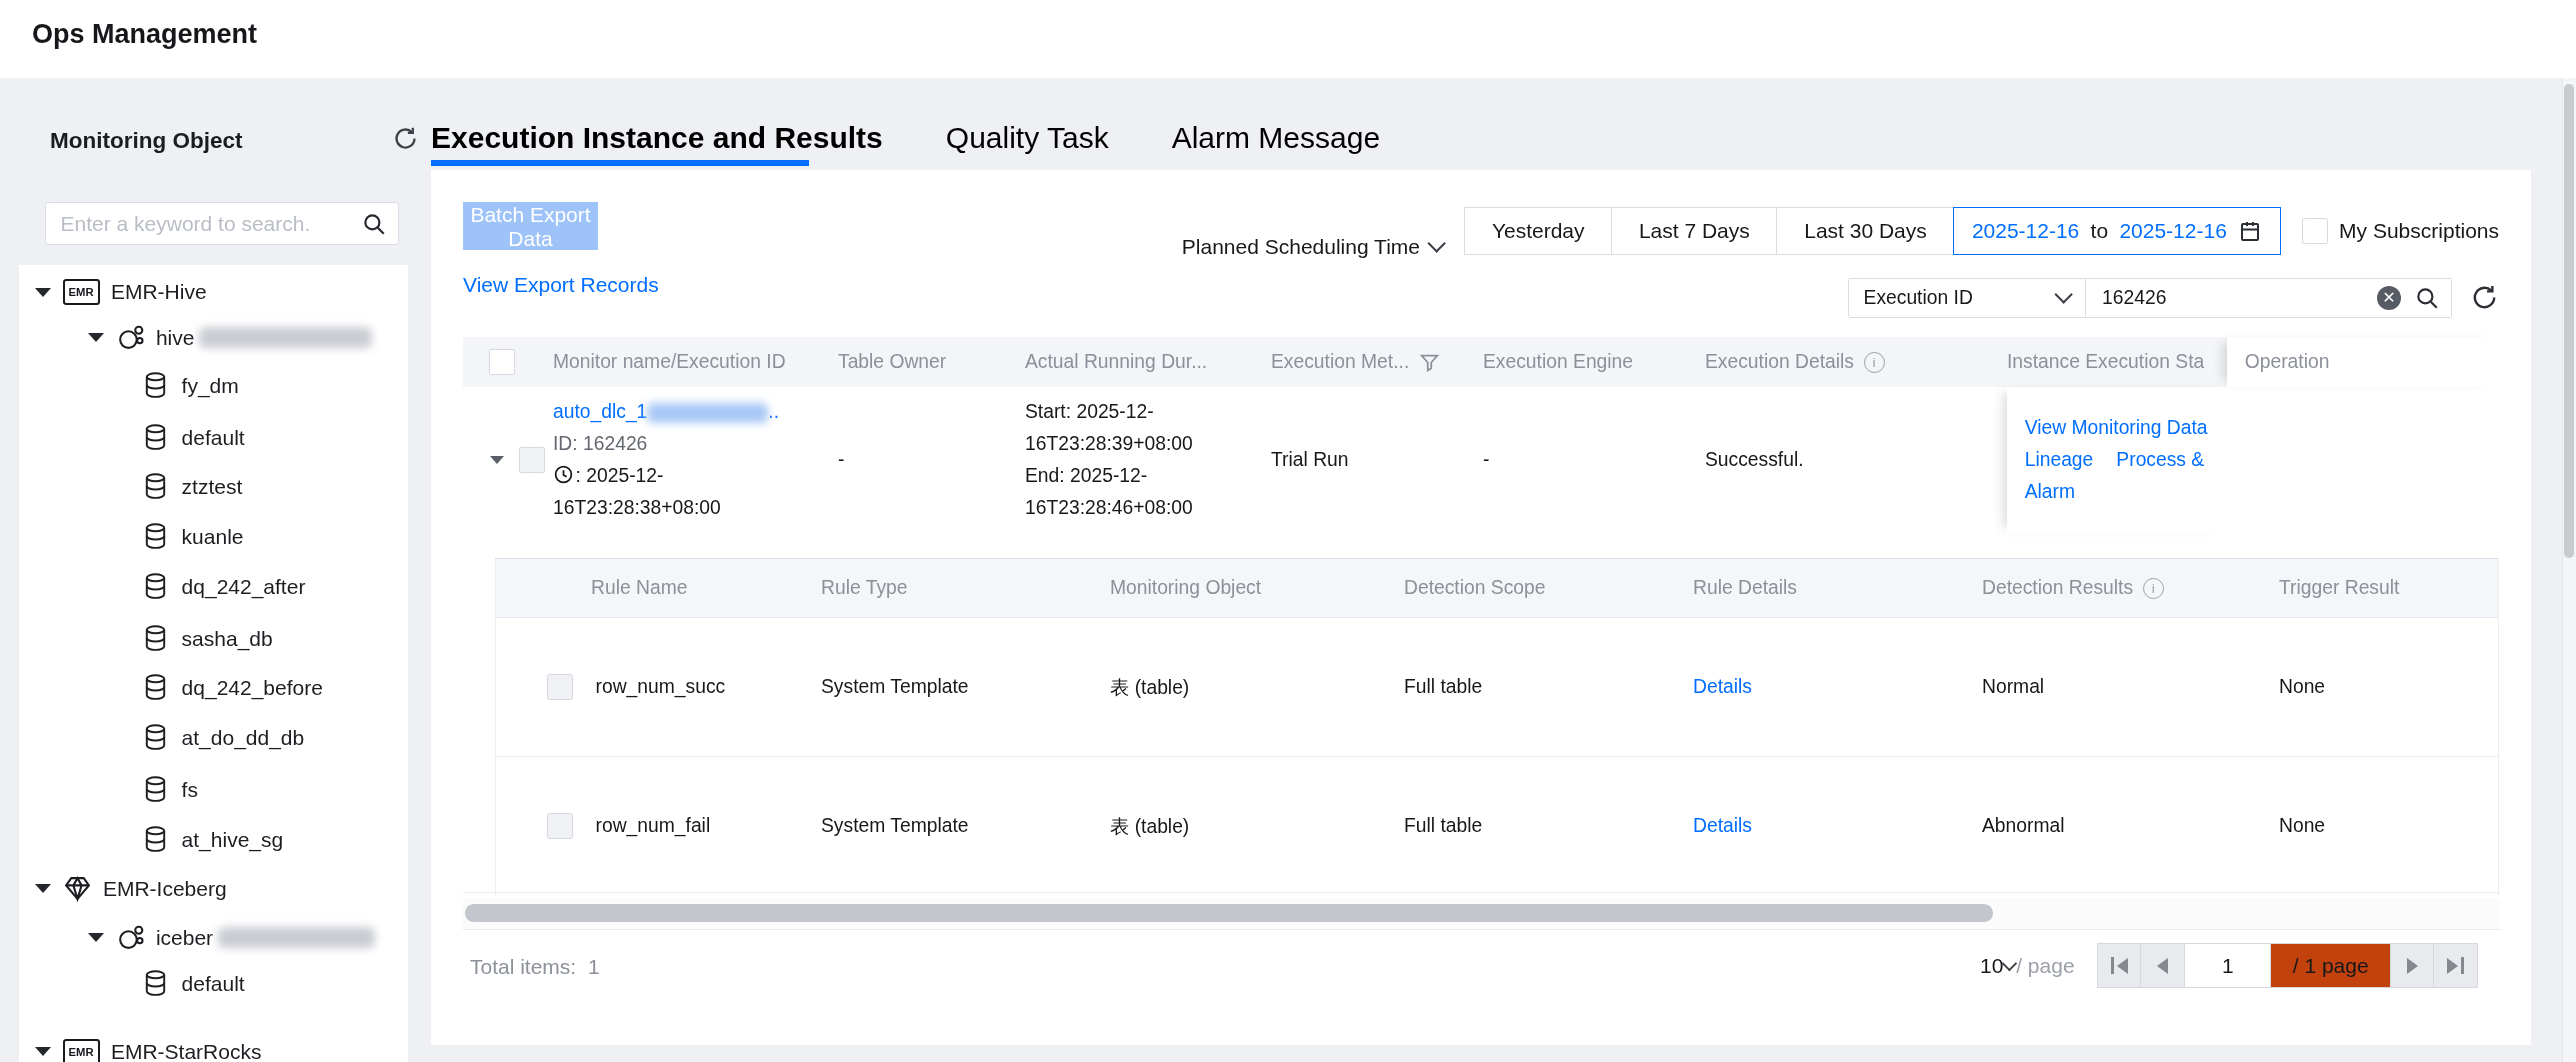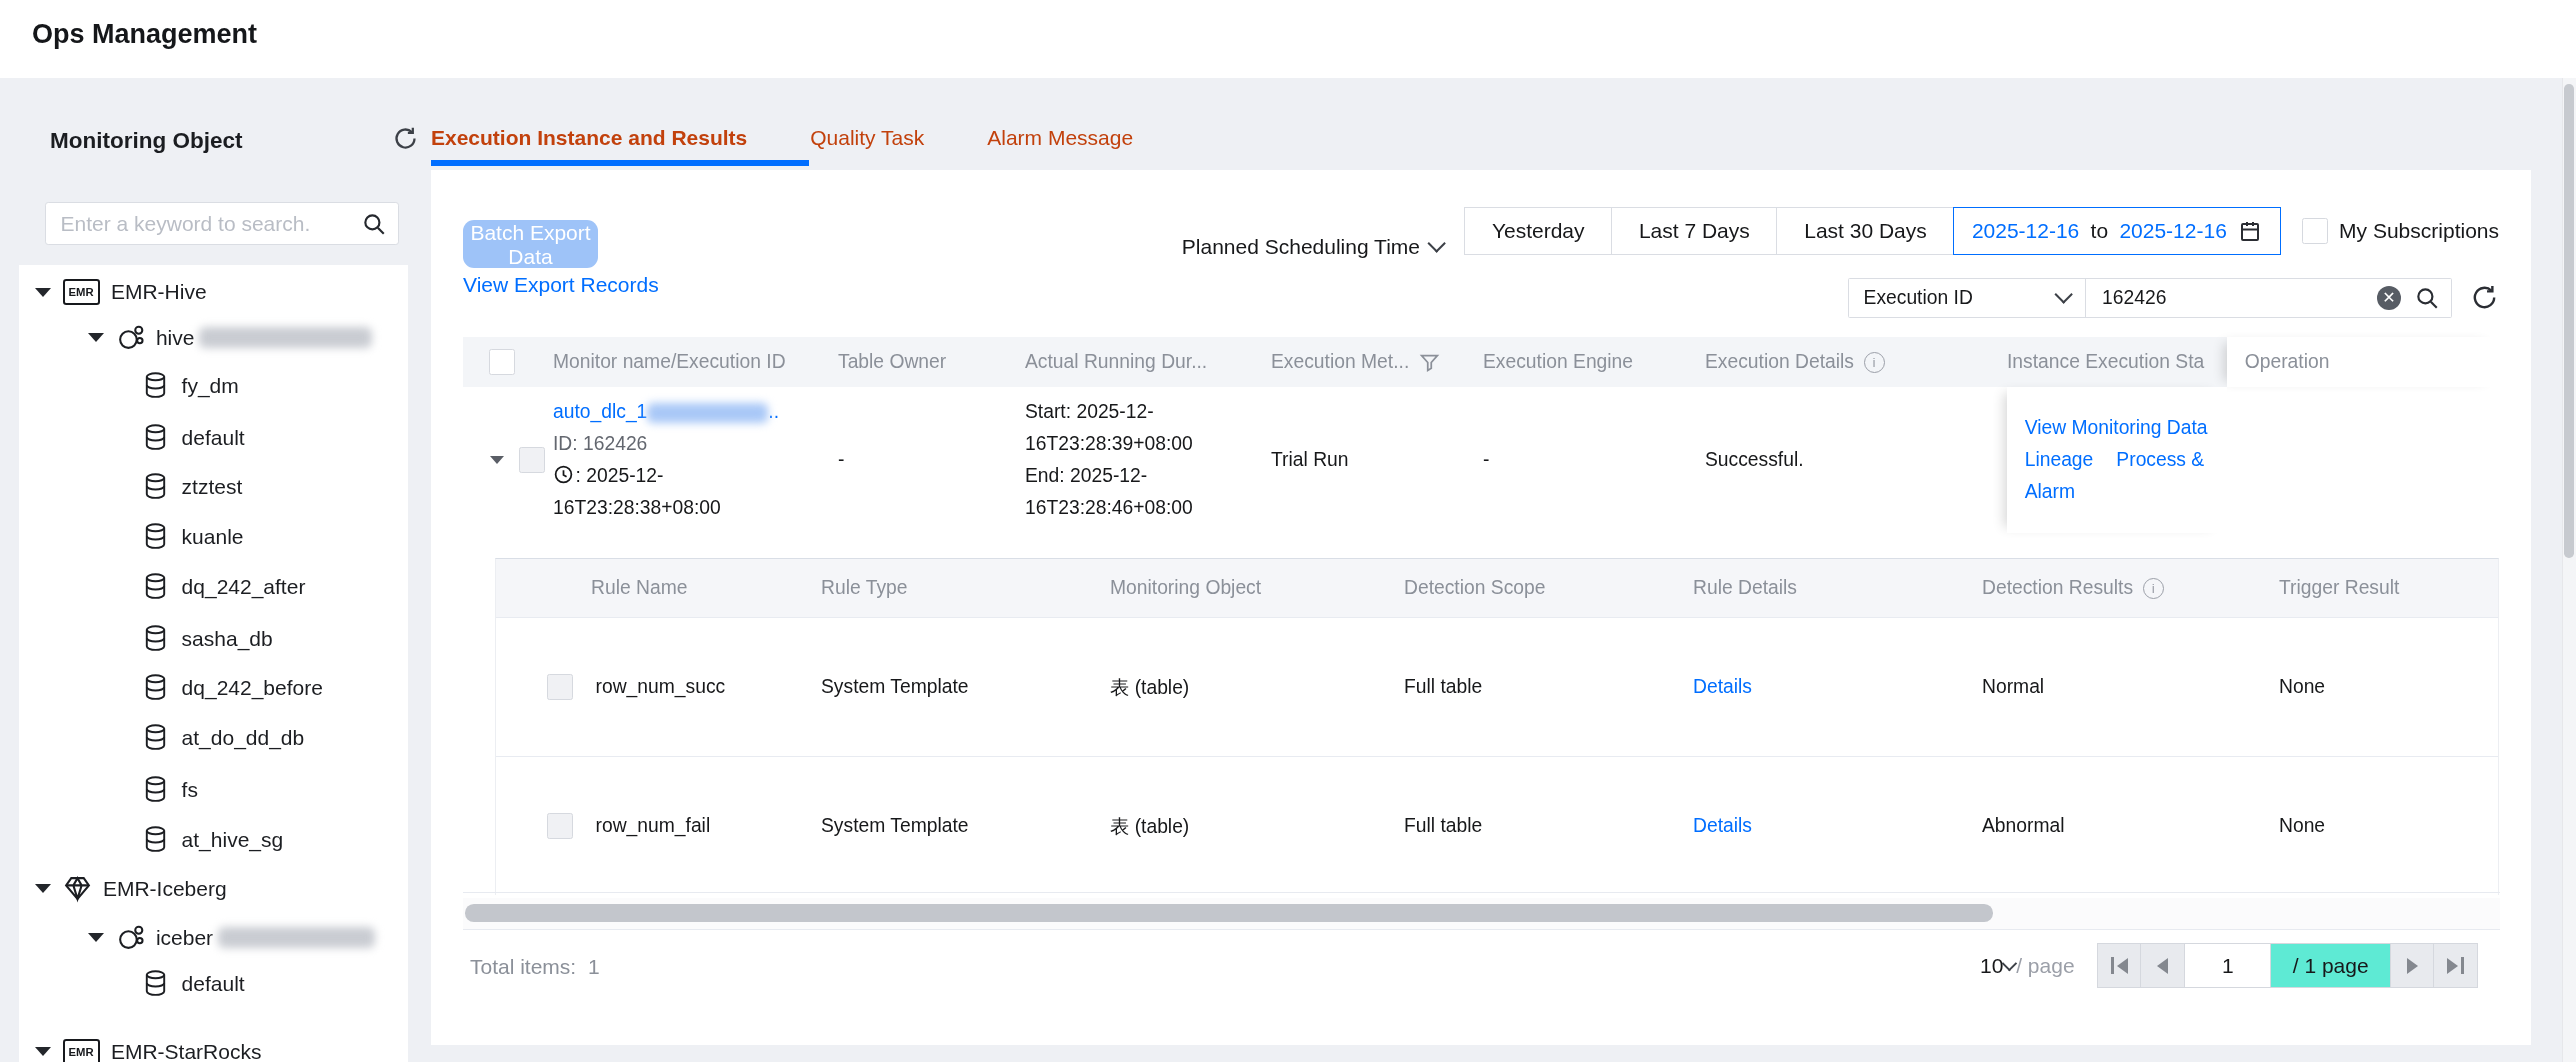--- a/index.html
+++ b/index.html
@@ -34,29 +34,29 @@
   .ticon svg{width:29px;height:29px;}
   .lv0{padding-left:16px;}
   .lv1{padding-left:69px;}
   .lv2{padding-left:122px;}
   .mask-blob{display:inline-block;height:21px;border-radius:6.4px;filter:blur(4px);margin-left:4.8px;vertical-align:middle;}
   .mask-gray{background:#c9ccd2;width:173px;}
   .mask-gray2{background:#c9ccd2;width:157px;}
 
   
   .tabs{position:absolute;left:431px;top:32px;height:56px;display:flex;align-items:center;}
-  .tab{font-size:21px;color:#c2410c;margin-right:0;cursor:pointer;white-space:nowrap;text-align:right;}
+  .tab{font-size:30px;color:#000000;margin-right:0;cursor:pointer;white-space:nowrap;text-align:right;}
   .tab.active{font-weight:bold;}
   .tab + .tab{margin-left:63px;}
   .tab-underline{position:absolute;left:431px;top:82px;width:378px;height:5.6px;background:var(--accent,#006eff);}
 
   
   .card{position:absolute;left:431px;top:92px;width:2100px;height:875px;background:#fff;overflow:hidden;}
 
-  .btn-primary{position:absolute;left:32px;top:50px;width:135px;height:48px;border:none;border-radius:11px;
+  .btn-primary{position:absolute;left:32px;top:32px;width:135px;height:48px;border:none;border-radius:0;
                background:var(--btn-disabled,#9ec3f8);color:#fff;font-size:21px;font-family:inherit;cursor:default;}
   .link{color:var(--accent,#006eff);cursor:pointer;text-decoration:none;}
   .view-export{position:absolute;left:32px;top:103px;font-size:21px;}
 
   .tb-right{position:absolute;right:32px;top:37px;height:48px;display:flex;align-items:center;gap:21px;}
   .sched{display:flex;align-items:center;gap:9.6px;font-size:21px;color:#17181a;cursor:pointer;white-space:nowrap;margin-top:32px;}
   .chev{width:11.3px;height:11.3px;border-right:2.4px solid #3c4047;border-bottom:2.4px solid #3c4047;
         transform:rotate(45deg);margin-top:-6.4px;flex:none;}
   .seg{display:flex;align-items:stretch;height:48px;box-sizing:border-box;}
   .seg .sbtn{background:#fff;border:1.6px solid #dadde3;margin-left:-1.6px;display:flex;align-items:center;
@@ -122,21 +122,21 @@
 
   
   .total{position:absolute;left:39px;top:785px;font-size:21px;color:#8b9099;}
   .foot-right{position:absolute;right:53px;top:773px;height:45px;display:flex;align-items:center;gap:24px;}
   .sizer{display:flex;align-items:center;gap:1px;font-size:21px;}
   .sizer .perpage{color:#9b9fa8;}
   .pg{display:flex;height:45px;font-size:21px;}
   .pg > div{border:1.6px solid #d5d8de;margin-left:-1.6px;display:flex;align-items:center;justify-content:center;box-sizing:border-box;}
   .pg .pbtn{width:45px;background:#e8eaee;color:#7b8089;cursor:pointer;}
   .pg .pcur{width:88px;background:#fff;}
-  .pg .ptot{width:121px;background:#5eead4;}
+  .pg .ptot{width:121px;background:#c2410c;}
   .tri{width:0;height:0;border-top:8.8px solid transparent;border-bottom:8.8px solid transparent;}
   .tri.left{border-right:11.3px solid #84888f;}
   .tri.right{border-left:11.3px solid #84888f;}
   .bar{width:3.2px;height:17.7px;background:#84888f;}
   .pg .grp{display:flex;align-items:center;gap:2.4px;border:none;margin:0;}
 
   
   .vscroll{position:absolute;right:0;top:0;width:14.5px;bottom:0;background:#f4f5f7;border-left:1.6px solid #e6e7ea;box-sizing:border-box;}
   .vthumb{position:absolute;left:1.6px;top:6.4px;width:9.6px;height:474px;border-radius:4.8px;background:#c7cacf;cursor:grab;}
 </style>

